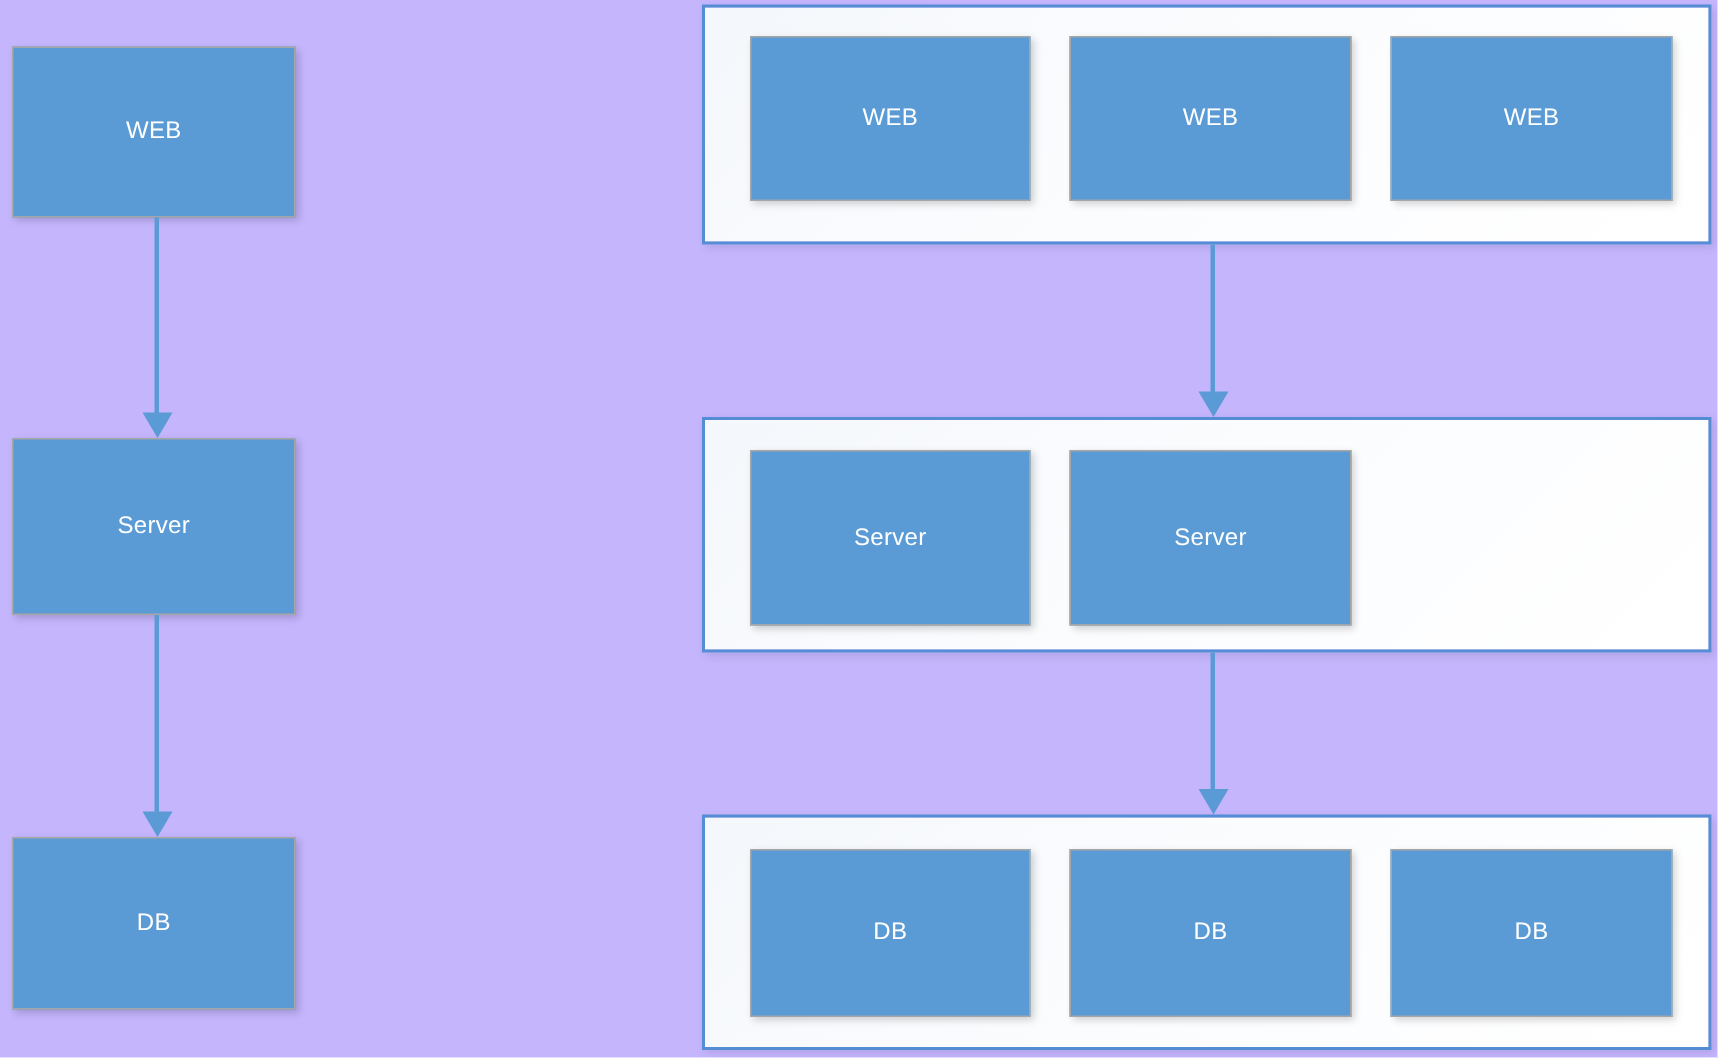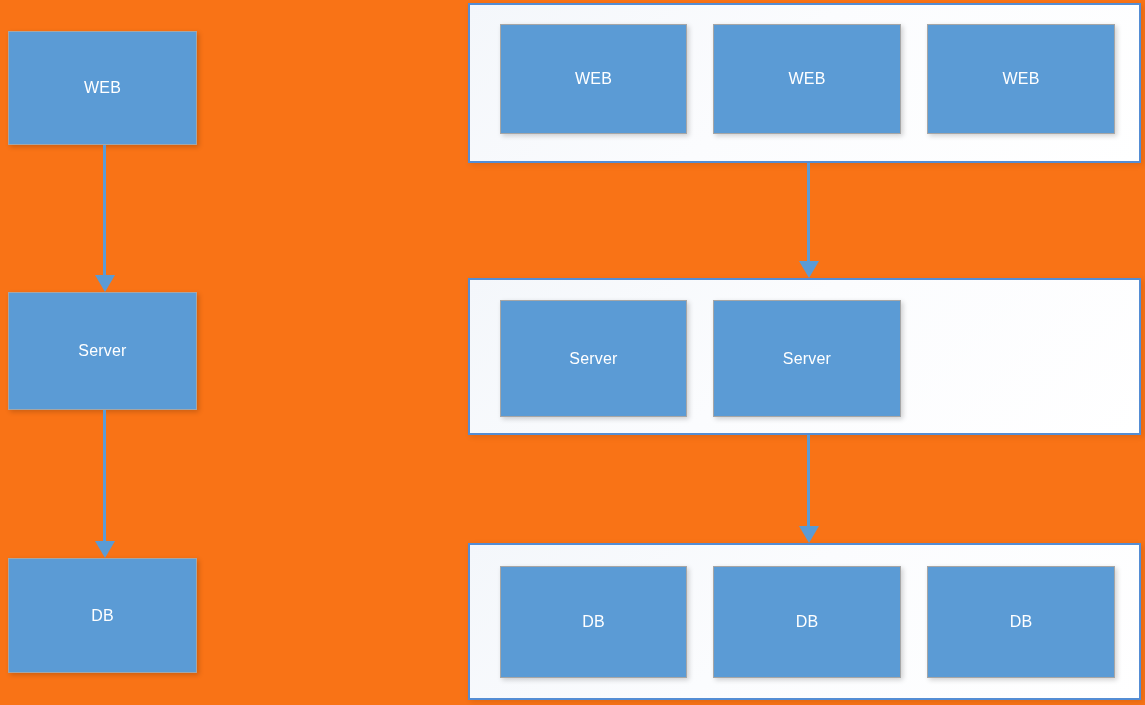--- a/index.html
+++ b/index.html
@@ -66,21 +66,21 @@
     height: 0;
     border-left: 10px solid transparent;
     border-right: 10px solid transparent;
     border-top: 17px solid #5b9bd5;
     left: -8px;
   }
 </style>
 </head>
 <body>
 
-<div id="canvas" style="background: #f97316;">
+<div id="canvas" style="background: #c4b5fd;">
 
   <div>
 
     <div class="node" style="left: 8px; top: 31px; width: 189px; height: 114px; background: rgb(91, 155, 213); border-color: rgb(166, 166, 166);">
       <span class="node-label" style="color: rgb(255, 255, 255);">WEB</span>
     </div>
 
     <div class="node" style="left: 8px; top: 292px; width: 189px; height: 118px; background: rgb(91, 155, 213); border-color: rgb(166, 166, 166);">
       <span class="node-label" style="color: rgb(255, 255, 255);">Server</span>
     </div>

